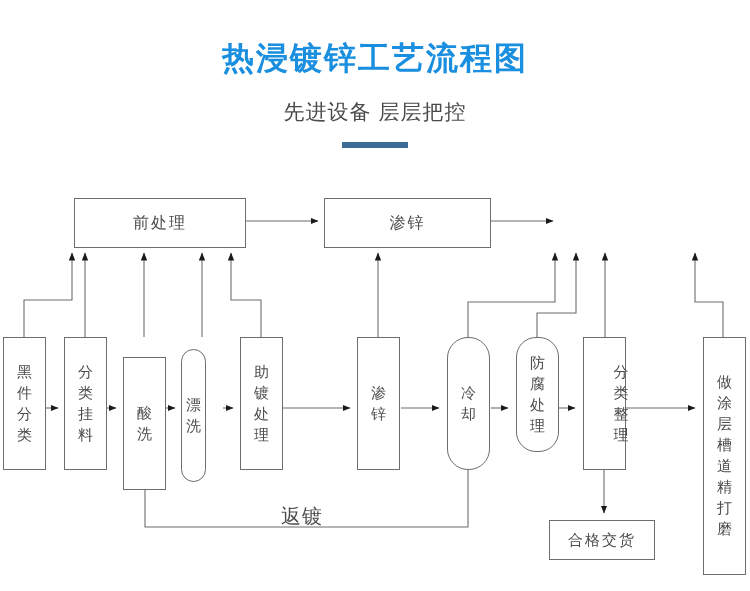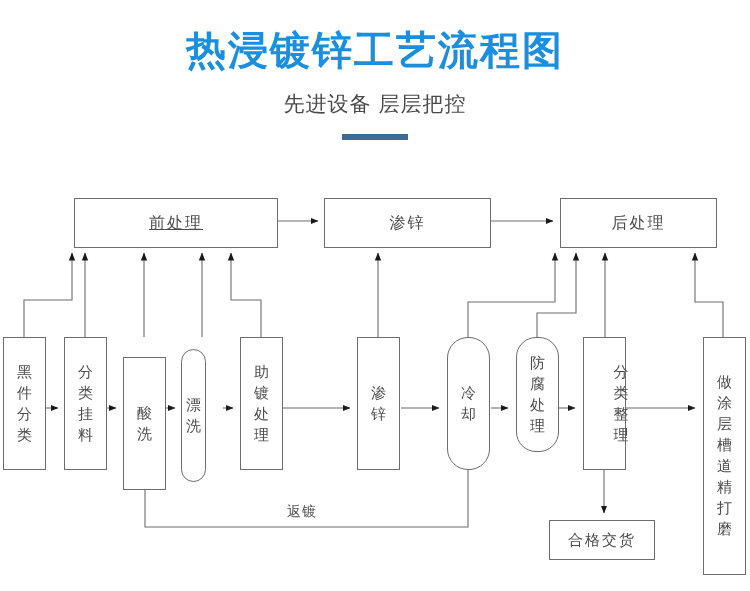--- a/index.html
+++ b/index.html
@@ -19,25 +19,25 @@
   
   .header {
     position: absolute;
     left: 0; top: 0;
     width: 750px;
     text-align: center;
   }
   .title {
     font-family: "Liberation Sans", "DejaVu Sans", sans-serif;
     font-weight: bold;
-    font-size: 40px;
+    font-size: 32px;
     line-height: 48px;
     color: #1a8fe0;
     letter-spacing: 2px;
-    margin-top: 26px;
+    margin-top: 34px;
   }
   .subtitle {
     font-family: "Liberation Sans", "DejaVu Sans", sans-serif;
     font-size: 21px;
     line-height: 28px;
     color: #4a4a4a;
     margin-top: 16px;
     letter-spacing: 1px;
   }
   .rule {
@@ -80,21 +80,21 @@
     display: block;
     width: 16px;
     margin: 0 auto;
   }
   .node.small {
     font-size: 15px;
     letter-spacing: 2px;
   }
   .edge-label {
     position: absolute;
-    font-size: 14px;
+    font-size: 20px;
     color: #4c4c4c;
     font-family: Liberation Serif, serif;
     letter-spacing: 1px;
   }
   svg.lines {
     position: absolute;
     left: 0; top: 0;
     width: 750px;
     height: 591px;
     pointer-events: none;
@@ -146,29 +146,26 @@
       <path d="M723,337 L723,302 L695,302 L695,253" marker-end="url(#ah)"></path>
 
       <path d="M604,470 L604,513" marker-end="url(#ah)"></path>
 
       <path d="M468,470 L468,527 L145,527 L145,478" marker-end="url(#ah)"></path>
     </g>
   </svg>
 
   <div id="diagram">
 
-    <div class="node wide" style="left:74px;  top:198px; width:204px; height:50px;text-decoration:underline;">
+    <div class="node wide" style="left:74px;  top:198px; width:172px; height:50px;">
       <span>前处理</span>
     </div>
     <div class="node wide" style="left:324px; top:198px; width:167px; height:50px;">
       <span>渗锌</span>
     </div>
-    <div class="node wide" style="left:560px; top:198px; width:157px; height:50px;">
-      <span>后处理</span>
-    </div>
 
     <div class="node tall" style="left:3px;   top:337px; width:43px; height:133px;">
       <span>黑件分类</span>
     </div>
     <div class="node tall" style="left:64px;  top:337px; width:43px; height:133px;">
       <span>分类挂料</span>
     </div>
     <div class="node tall" style="left:123px; top:357px; width:43px; height:133px;">
       <span>酸洗</span>
     </div>

